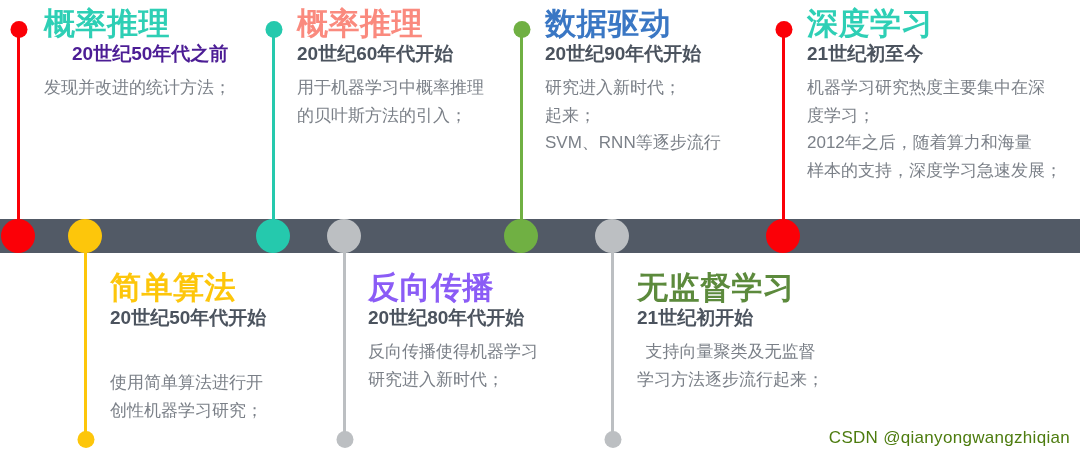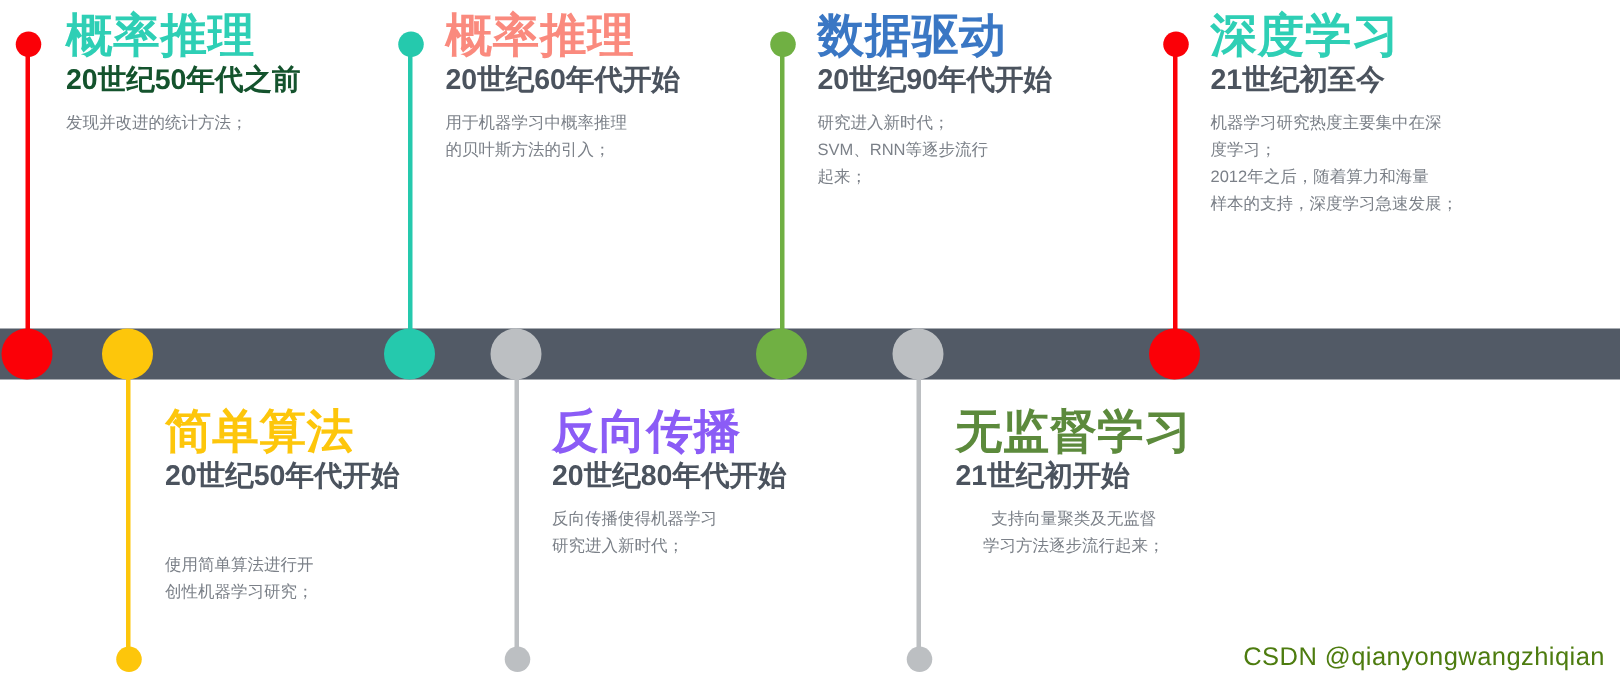--- a/index.html
+++ b/index.html
@@ -69,21 +69,21 @@
   }
   .event-period {
     font-size: 19px;
     font-weight: bold;
     color: #4b535e;
     line-height: 1.25;
     margin-top: 1px;
     white-space: nowrap;
   }
   .event-desc {
-    font-size: 11px;
+    font-size: 17px;
     color: #7b8088;
     line-height: 1.62;
     margin-top: 9px;
   }
   .event-desc div { white-space: nowrap; }
 
   
   .watermark {
     position: absolute;
     right: 10px;
@@ -101,21 +101,21 @@
 
   <div class="timeline-bar" style="background: rgb(82, 90, 102);"></div>
 
   <div id="layers">
       <div class="stem" style="background: rgb(251, 0, 7); left: 17px; top: 29px; height: 207px;">
         <div class="stem-cap top" style="background: rgb(251, 0, 7);"></div>
       </div>
       <div class="bar-dot" style="background: rgb(251, 0, 7); left: 18px;"></div>
       <div class="event" style="left: 44px; top: 8px;">
         <div class="event-title" style="color: rgb(46, 207, 181);">概率推理</div>
-        <div class="event-period" style="color: #14532d;">20世纪50年代之前</div>
+        <div class="event-period" style="color: #4c1d95; margin-left: 28px;">20世纪50年代之前</div>
         <div class="event-desc" style="color: rgb(123, 128, 136);">
           <div>发现并改进的统计方法；</div>
         </div>
       </div>
       <div class="stem" style="background: rgb(253, 198, 11); left: 84px; top: 236px; height: 204px;">
         <div class="stem-cap bot" style="background: rgb(253, 198, 11);"></div>
       </div>
       <div class="bar-dot" style="background: rgb(253, 198, 11); left: 85px;"></div>
       <div class="event" style="left: 110px; top: 272px;">
         <div class="event-title" style="color: rgb(253, 198, 11);">简单算法</div>
@@ -151,22 +151,22 @@
       </div>
       <div class="stem" style="background: rgb(112, 176, 67); left: 520px; top: 29px; height: 207px;">
         <div class="stem-cap top" style="background: rgb(112, 176, 67);"></div>
       </div>
       <div class="bar-dot" style="background: rgb(112, 176, 67); left: 521px;"></div>
       <div class="event" style="left: 545px; top: 8px;">
         <div class="event-title" style="color: rgb(58, 119, 196);">数据驱动</div>
         <div class="event-period" style="color: rgb(75, 83, 94);">20世纪90年代开始</div>
         <div class="event-desc" style="color: rgb(123, 128, 136);">
           <div>研究进入新时代；</div>
+          <div>起来；</div>
           <div>SVM、RNN等逐步流行</div>
-          <div>起来；</div>
         </div>
       </div>
       <div class="stem" style="background: rgb(188, 191, 194); left: 611px; top: 236px; height: 204px;">
         <div class="stem-cap bot" style="background: rgb(188, 191, 194);"></div>
       </div>
       <div class="bar-dot" style="background: rgb(188, 191, 194); left: 612px;"></div>
       <div class="event" style="left: 637px; top: 272px;">
         <div class="event-title" style="color: rgb(92, 138, 60);">无监督学习</div>
         <div class="event-period" style="color: rgb(75, 83, 94);">21世纪初开始</div>
         <div class="event-desc" style="color: rgb(123, 128, 136); text-align: center;">

